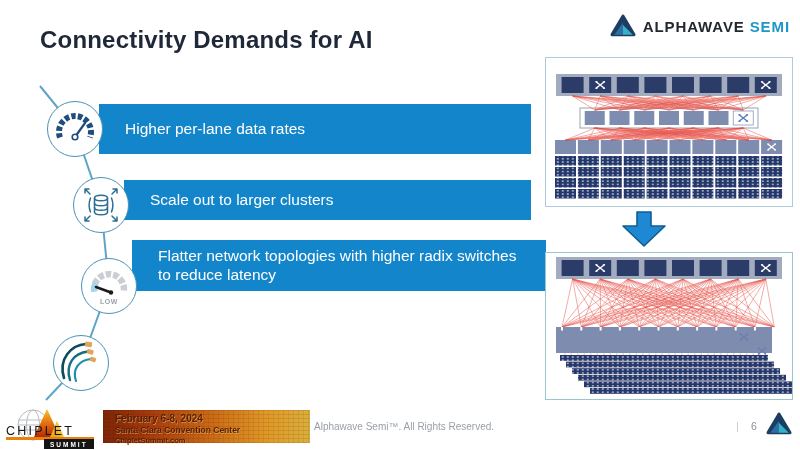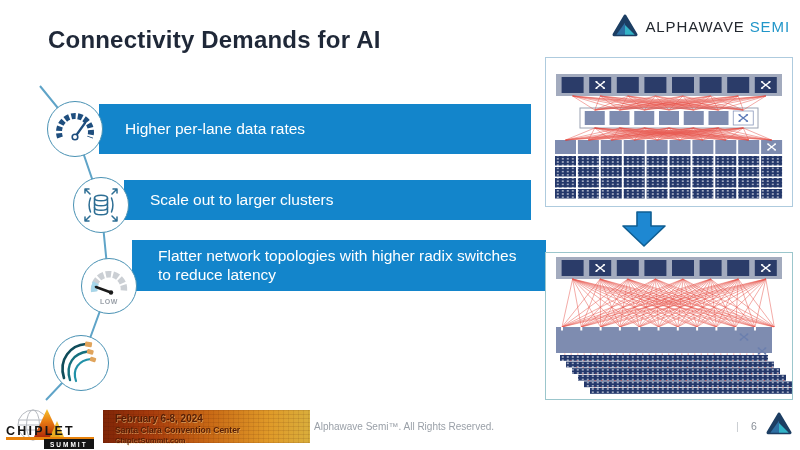--- a/index.html
+++ b/index.html
@@ -1,32 +1,32 @@
 <!DOCTYPE html>
 <html><head>
 <meta charset="utf-8">
 <style>
   html,body{margin:0;padding:0;background:#e8e8e8;}
   .slide{position:relative;width:800px;height:450px;background:#ffffff;overflow:hidden;
          font-family:"Liberation Sans",sans-serif;}
-  .title{position:absolute;left:48px;top:26px;font-size:24px;font-weight:bold;color:#1f2838;letter-spacing:.2px;}
+  .title{position:absolute;left:40px;top:26px;font-size:24px;font-weight:bold;color:#1f2838;letter-spacing:.2px;}
   .brand{position:absolute;right:10px;top:14px;display:flex;align-items:center;gap:7px;}
-  .brand-text{font-size:15px;font-weight:normal;letter-spacing:.9px;color:#23282f;}
+  .brand-text{font-size:15px;font-weight:bold;letter-spacing:.9px;color:#23282f;}
   .brand-semi{color:#2196c9;margin-left:5px;}
   .connector{position:absolute;left:0;top:0;pointer-events:none;}
   .bar{position:absolute;background:#1385cb;color:#ffffff;display:flex;align-items:center;
        padding-left:26px;padding-right:16px;box-sizing:border-box;font-size:15.5px;line-height:1.18;}
   .icon-circle{position:absolute;width:56px;height:56px;border-radius:50%;background:#fff;
        border:1.6px solid #4a92b4;display:flex;align-items:center;justify-content:center;box-sizing:border-box;}
   .diagram-box{position:absolute;background:#fff;border:1.4px solid #aecbde;box-sizing:border-box;}
   .diagram-box.after{border-color:#9bc6cc;}
   .arrow-wrap{position:absolute;}
   
   .chiplet{position:absolute;}
-  .chiplet-word{position:absolute;font-size:12.5px;font-weight:700;letter-spacing:2.2px;color:#141414;}
+  .chiplet-word{position:absolute;font-size:12.5px;font-weight:400;letter-spacing:2.2px;color:#141414;}
   .chiplet-rule{position:absolute;height:2.5px;background:#e8820c;}
   .chiplet-summit{position:absolute;background:#141414;color:#fff;font-size:6.5px;font-weight:bold;
        letter-spacing:2px;padding:1.5px 6px;}
   .banner{position:absolute;color:#571f06;
       background:linear-gradient(90deg,#7e2507 0%,#a63a0c 22%,#c96a15 52%,#e09a28 80%,#d9ae3c 100%);
       box-sizing:border-box;padding:3px 0 0 12px;}
   .banner::after{content:"";position:absolute;inset:0;
       background:repeating-linear-gradient(0deg,rgba(60,10,0,.10) 0 1px,transparent 1px 4px),
                  repeating-linear-gradient(90deg,rgba(60,10,0,.08) 0 1px,transparent 1px 5px);
       pointer-events:none;}

